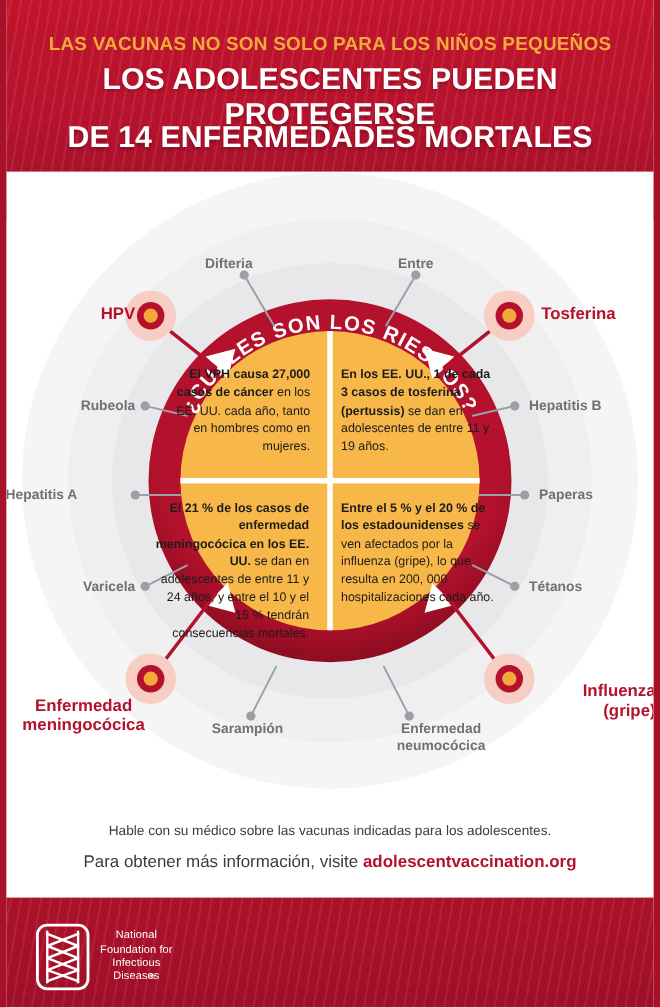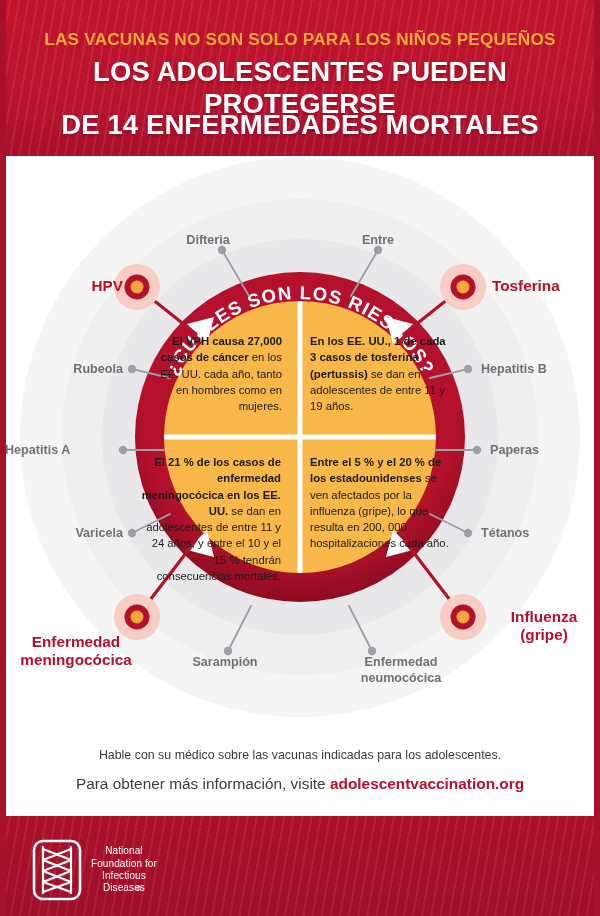--- a/index.html
+++ b/index.html
@@ -303,21 +303,21 @@
 
     <div class="marker" style="left:137px; top:131px;"></div>
     <div class="marker" style="left:463px; top:131px;"></div>
     <div class="marker" style="left:137px; top:461px;"></div>
     <div class="marker" style="left:463px; top:461px;"></div>
 
     <div class="mlabel" style="left:71px;  top:121px; width:52px; text-align:right;">HPV</div>
     <div class="mlabel" style="left:492px; top:121px; width:110px; text-align:left;">Tosferina</div>
     <div class="mlabel" style="left:8px;   top:477px; width:136px; text-align:center;">Enfermedad
 meningocócica</div>
-    <div class="mlabel" style="left:492px; top:452px; width:104px; text-align:center;">Influenza
+    <div class="mlabel" style="left:492px; top:464px; width:104px; text-align:right;">Influenza
 (gripe)</div>
 
     <div class="slabel" style="left:157px; top:76px;  width:102px; text-align:center;">Difteria</div>
     <div class="slabel" style="left:339px; top:76px;  width:78px;  text-align:center;">Entre</div>
     <div class="slabel" style="left:481px; top:205px; width:110px; text-align:left;">Hepatitis B</div>
     <div class="slabel" style="left:490px; top:286px; width:100px; text-align:left;">Paperas</div>
     <div class="slabel" style="left:481px; top:369px; width:100px; text-align:left;">Tétanos</div>
     <div class="slabel" style="left:341px; top:498px; width:120px; text-align:center;">Enfermedad
 neumocócica</div>
     <div class="slabel" style="left:172px; top:498px; width:106px; text-align:center;">Sarampión</div>

